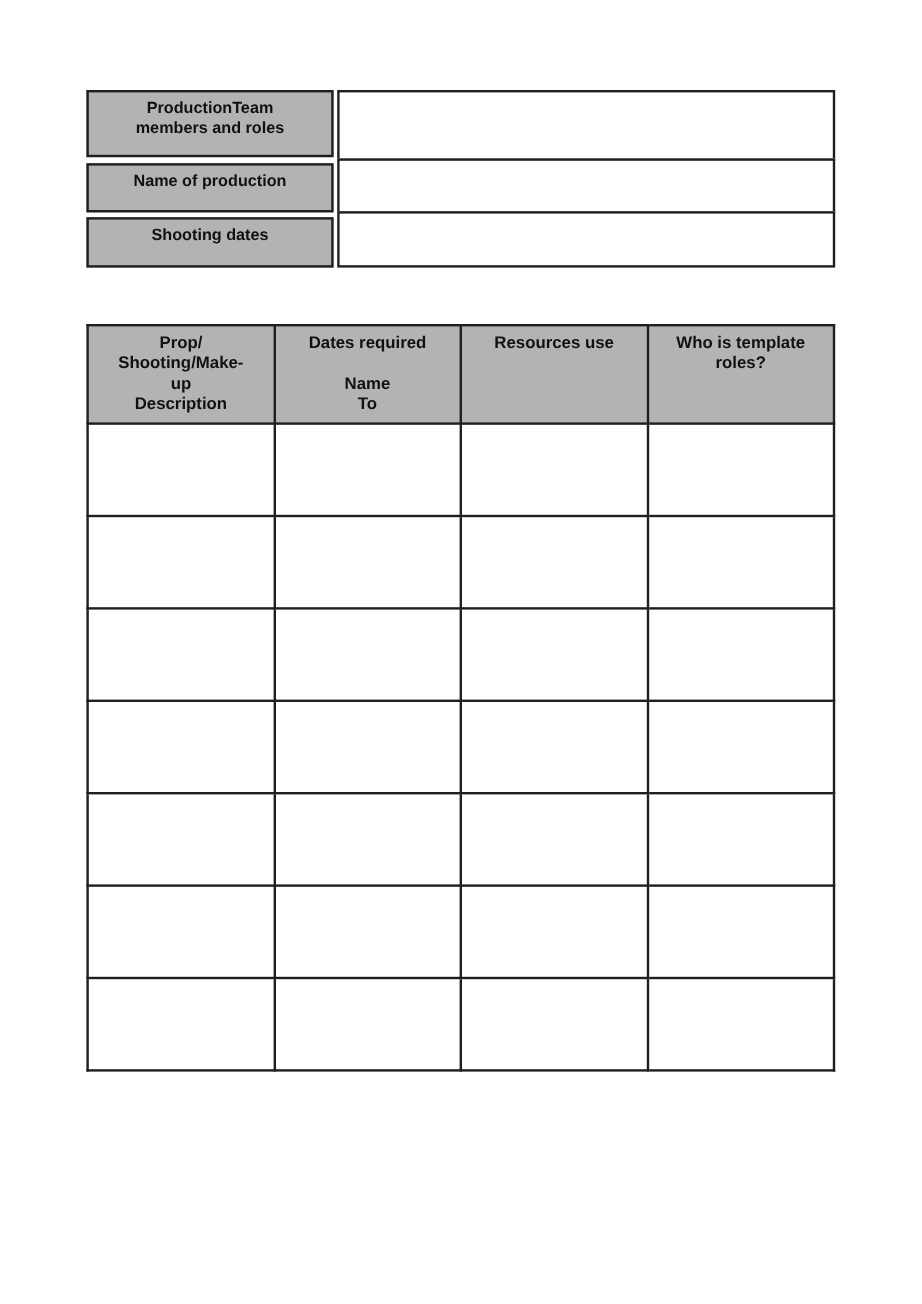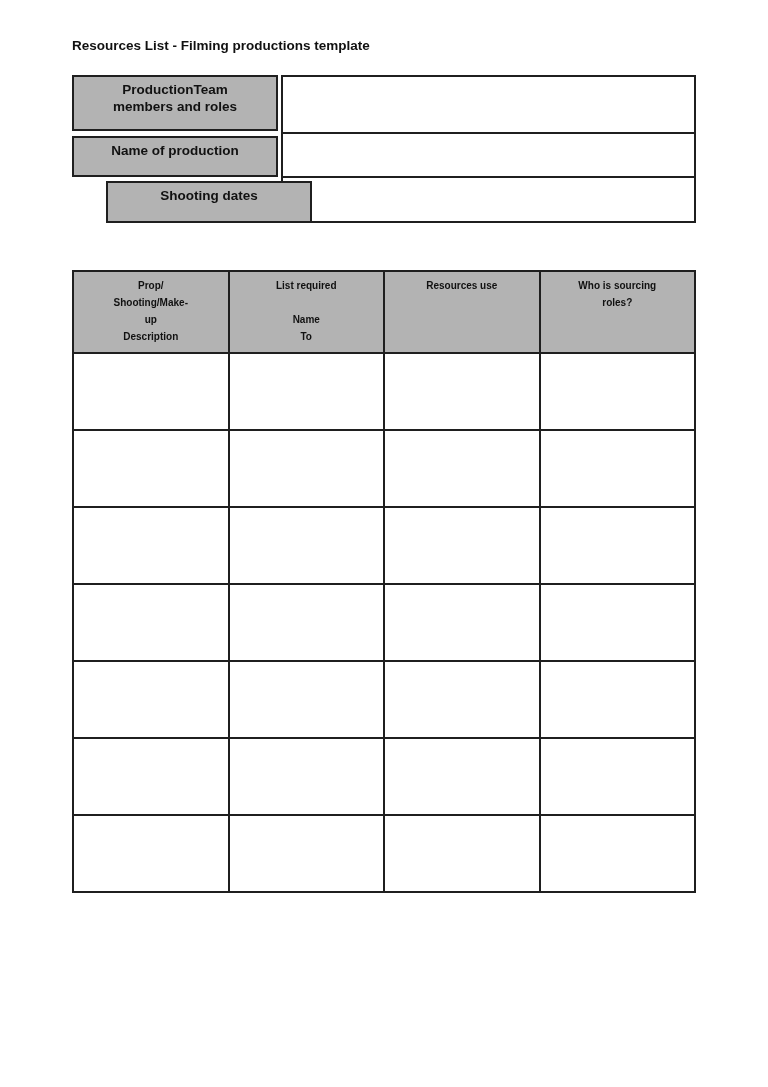--- a/index.html
+++ b/index.html
@@ -51,56 +51,55 @@
     background: #b3b3b3;
     border: 2px solid #1f1f1f;
     text-align: center;
     font-size: 13.5px;
     font-weight: bold;
     line-height: 17px;
     padding-top: 4px;
   }
   .info-label.l1 { top: 0;     height: 56px; }
   .info-label.l2 { top: 61px;  height: 41px; }
-  .info-label.l3 { top: 106px; height: 42px; margin-left: 34px; }
+  .info-label.l3 { top: 106px; height: 42px; }
 
   
   .res-table {
     position: absolute;
     left: 72px; top: 270px;
     width: 624px;
     border-collapse: collapse;
     table-layout: fixed;
   }
   .res-table th, .res-table td {
     border: 2px solid #1f1f1f;
     padding: 0;
   }
   .res-table th {
     background: #b3b3b3;
     height: 75px;
     vertical-align: top;
     text-align: center;
-    font-size: 10px;
+    font-size: 14px;
     font-weight: bold;
     line-height: 17px;
     padding-top: 5px;
   }
   .res-table td {
     background: #ffffff;
     height: 75px;
   }
   .hline { min-height: 17px; }
 </style>
 </head>
 <body>
 
 <div class="page">
 
-  <div class="doc-title">Resources List - Filming productions template</div>
 
   <div class="info-table">
     <div class="info-values">
       <div class="info-value v1"></div>
       <div class="info-value v2"></div>
       <div class="info-value v3"></div>
     </div>
     <div class="info-label l1">
       <div class="hline">ProductionTeam</div>
       <div class="hline">members and roles</div>
@@ -116,30 +115,30 @@
   <table class="res-table">
     <thead>
       <tr>
         <th>
           <div class="hline">Prop/</div>
           <div class="hline">Shooting/Make-</div>
           <div class="hline">up</div>
           <div class="hline">Description</div>
         </th>
         <th>
-          <div class="hline">List required</div>
+          <div class="hline">Dates required</div>
           <div class="hline"></div>
           <div class="hline">Name</div>
           <div class="hline">To</div>
         </th>
         <th>
           <div class="hline">Resources use</div>
         </th>
         <th>
-          <div class="hline">Who is sourcing</div>
+          <div class="hline">Who is template</div>
           <div class="hline">roles?</div>
         </th>
       </tr>
     </thead>
     <tbody>
         <tr>
           <td></td>
           <td></td>
           <td></td>
           <td></td>

